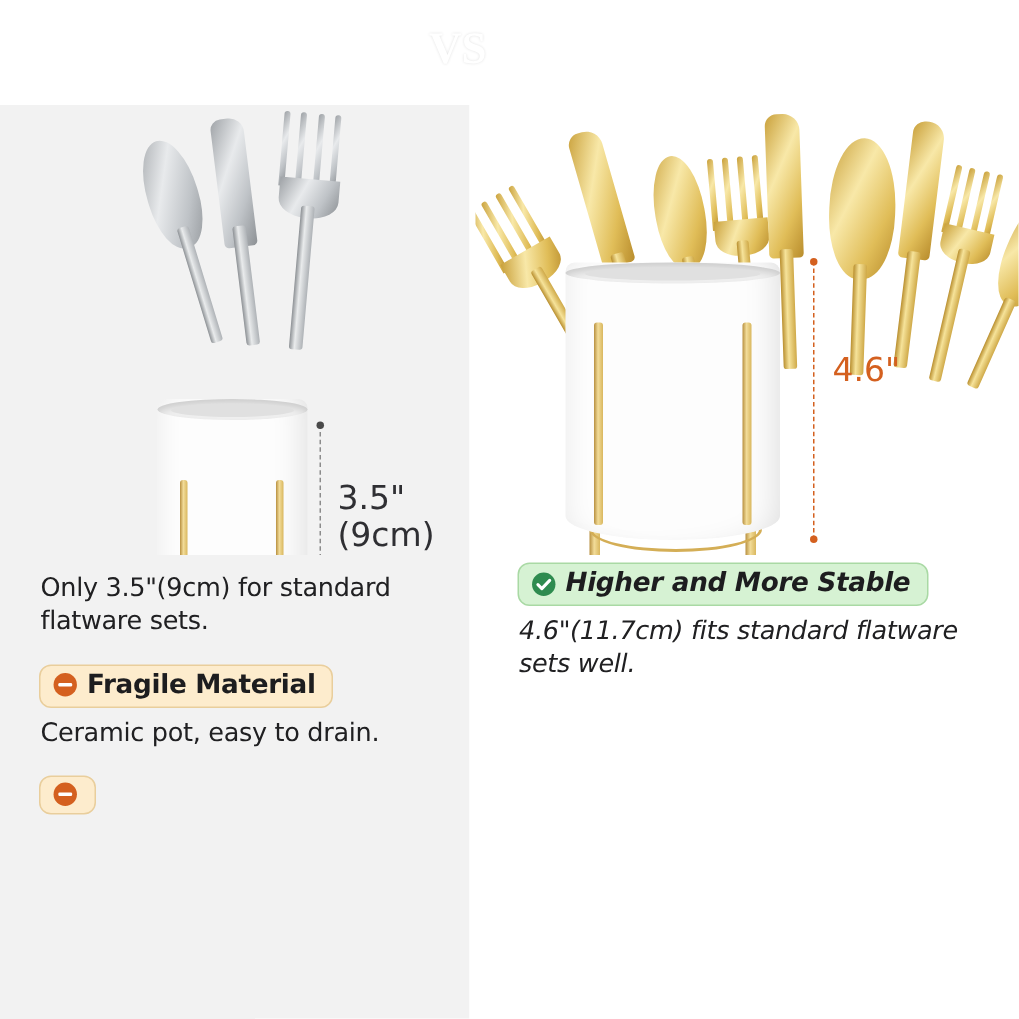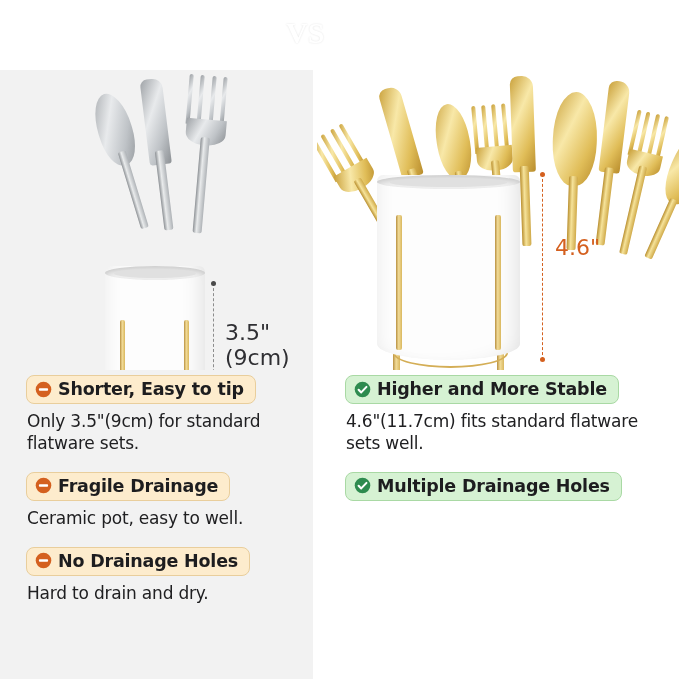--- a/index.html
+++ b/index.html
@@ -198,21 +198,21 @@
   .dim-right .dim-line { border-left-color: #d4601f; }
   .dim-right .dim-dot  { background: #d4601f; }
   .dim-right .dim-label{ color: #d4601f; font-size: 22px; }
 
   
   .features {
     position: absolute;
     top: 305px;
   }
   .features-left  { left: 26px; width: 270px; }
-  .features-right { left: 28px; width: 330px; }
+  .features-right { left: 28px; width: 330px; font-style: italic; }
 
   .feature { margin-bottom: 17px; }
 
   .badge {
     display: inline-flex;
     align-items: center;
     gap: 6px;
     padding: 3px 11px 4px 8px;
     border-radius: 8px;
     box-sizing: border-box;
@@ -301,50 +301,41 @@
         <div class="dim-label" style="left:12px; top:38px;">
           <div>3.5"</div>
           <div>(9cm)</div>
         </div>
       </div>
     </div>
 
     <div class="features features-left">
 
       <div class="feature">
+        <p class="feature-desc">Only 3.5"(9cm) for standard flatware sets.</p>
+      </div>
+
+      <div class="feature">
         <div class="badge badge-neg">
           <svg class="badge-icon" viewBox="0 0 24 24">
             <circle cx="12" cy="12" r="11" fill="#d4601f"></circle>
             <rect x="5.5" y="10.4" width="13" height="3.2" rx="1.2" fill="#ffffff"></rect>
           </svg>
-          <span class="badge-text">Shorter, Easy to tip</span>
-        </div>
-        <p class="feature-desc">Only 3.5"(9cm) for standard flatware sets.</p>
+          <span class="badge-text">Fragile Material</span>
+        </div>
+        <p class="feature-desc">Ceramic pot, easy to drain.</p>
       </div>
 
       <div class="feature">
         <div class="badge badge-neg">
           <svg class="badge-icon" viewBox="0 0 24 24">
             <circle cx="12" cy="12" r="11" fill="#d4601f"></circle>
             <rect x="5.5" y="10.4" width="13" height="3.2" rx="1.2" fill="#ffffff"></rect>
           </svg>
-          <span class="badge-text">Fragile Drainage</span>
-        </div>
-        <p class="feature-desc">Ceramic pot, easy to well.</p>
-      </div>
-
-      <div class="feature">
-        <div class="badge badge-neg">
-          <svg class="badge-icon" viewBox="0 0 24 24">
-            <circle cx="12" cy="12" r="11" fill="#d4601f"></circle>
-            <rect x="5.5" y="10.4" width="13" height="3.2" rx="1.2" fill="#ffffff"></rect>
-          </svg>
-          <span class="badge-text">No Drainage Holes</span>
-        </div>
-        <p class="feature-desc">Hard to drain and dry.</p>
+        </div>
       </div>
 
     </div>
   </div>
 
   <div class="divider"></div>
 
   <div class="panel-right">
 
     <div class="photo photo-right">
@@ -445,25 +436,18 @@
           </svg>
           <span class="badge-text">Higher and More Stable</span>
         </div>
         <p class="feature-desc">4.6"(11.7cm) fits standard flatware sets well.</p>
       </div>
 
       <div class="feature">
       </div>
 
       <div class="feature">
-        <div class="badge badge-pos">
-          <svg class="badge-icon" viewBox="0 0 24 24">
-            <circle cx="12" cy="12" r="11" fill="#2e8b4f"></circle>
-            <path d="M6.5 12.4 L10.2 16.1 L17.6 8.3" stroke="#ffffff" stroke-width="2.9" fill="none" stroke-linecap="round" stroke-linejoin="round"></path>
-          </svg>
-          <span class="badge-text">Multiple Drainage Holes</span>
-        </div>
       </div>
 
     </div>
   </div>
 
 </div>
 
 </body></html>

